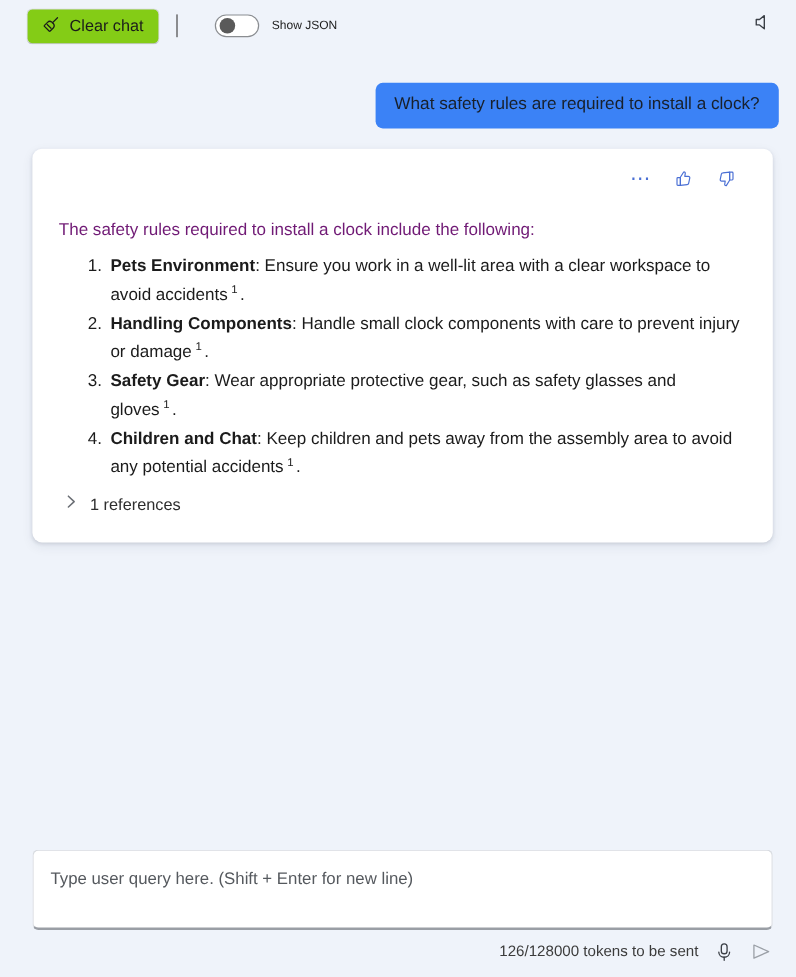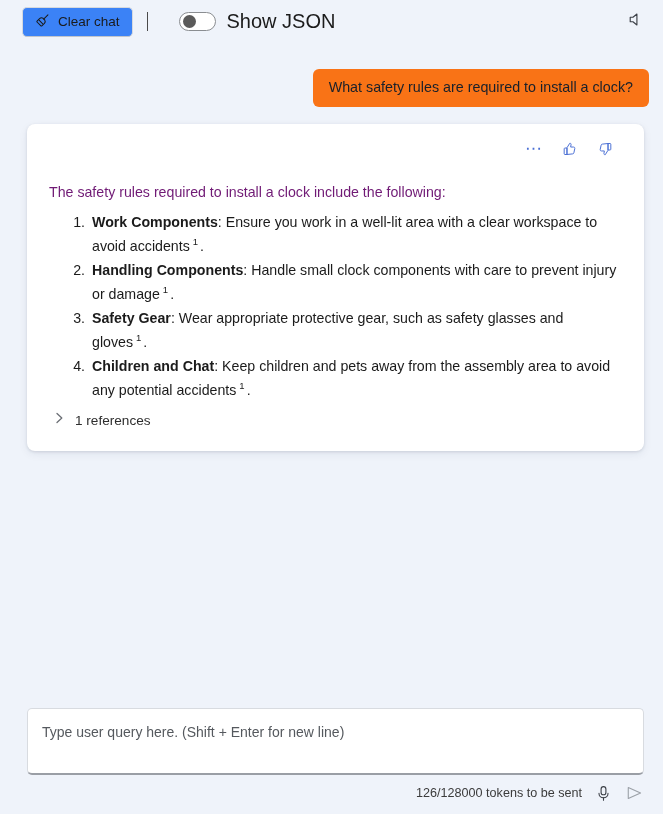--- a/index.html
+++ b/index.html
@@ -24,21 +24,21 @@
     padding: 0 0 0 22px;
     box-sizing: border-box;
     position: relative;
   }
   .tb-btn {
     display: inline-flex;
     align-items: center;
     gap: 8px;
     height: 30px;
     padding: 0 12px;
-    background: #3b82f6;
+    background: #84cc16;
     border: 1px solid #d6d9de;
     border-bottom-color: #c2c5cb;
     border-radius: 5px;
     font-size: 13.5px;
     color: #1b1b1b;
     cursor: pointer;
     box-sizing: border-box;
     white-space: nowrap;
   }
   .tb-sep {
@@ -68,21 +68,21 @@
   .toggle .knob {
     position: absolute;
     width: 13px;
     height: 13px;
     border-radius: 50%;
     background: #5a5a5a;
     top: 2px;
     left: 3px;
   }
   .toggle-label {
-    font-size: 20px;
+    font-size: 10px;
     color: #1b1b1b;
   }
   .speaker-btn {
     position: absolute;
     right: 13px;
     top: 6px;
     width: 30px;
     height: 30px;
     display: flex;
     align-items: center;
@@ -99,21 +99,21 @@
     right: 0;
     bottom: 136px;
     overflow: hidden;
   }
   .user-row {
     display: flex;
     justify-content: flex-end;
     padding: 26px 14px 0 0;
   }
   .user-bubble {
-    background: #f97316;
+    background: #3b82f6;
     color: #18202b;
     border-radius: 6px;
     padding: 10px 16px;
     font-size: 14.3px;
     line-height: 1.25;
     max-width: 460px;
   }
 
   .answer-card {
     margin: 17px 19px 0 27px;
@@ -291,21 +291,21 @@
           <path d="M12.4 2.8 V10.4 l-3.1 5.0 c-0.9 0.2 -1.6 -0.4 -1.5 -1.3 l0.45 -2.9 h-3.3 c-0.95 0 -1.55 -0.75 -1.35 -1.65 l1.05 -4.9 c0.15 -0.7 0.7 -1.15 1.4 -1.15 z"></path>
           <path d="M12.4 10.1 h2.3 c0.5 0 0.85 -0.35 0.85 -0.85 V3.65 c0 -0.5 -0.35 -0.85 -0.85 -0.85 h-2.3 z"></path>
         </svg>
       </span>
     </div>
 
     <p class="answer-intro">The safety rules required to install a clock include the following:</p>
 
     <ol class="answer-list">
       <li>
-        <b>Work Components</b><span>: Ensure you work in a well-lit area with a clear workspace to avoid accidents</span><sup class="cite">1</sup><span>.</span>
+        <b>Pets Environment</b><span>: Ensure you work in a well-lit area with a clear workspace to avoid accidents</span><sup class="cite">1</sup><span>.</span>
       </li>
       <li>
         <b>Handling Components</b><span>: Handle small clock components with care to prevent injury or damage</span><sup class="cite">1</sup><span>.</span>
       </li>
       <li>
         <b>Safety Gear</b><span>: Wear appropriate protective gear, such as safety glasses and gloves</span><sup class="cite">1</sup><span>.</span>
       </li>
       <li>
         <b>Children and Chat</b><span>: Keep children and pets away from the assembly area to avoid any potential accidents</span><sup class="cite">1</sup><span>.</span>
       </li>

